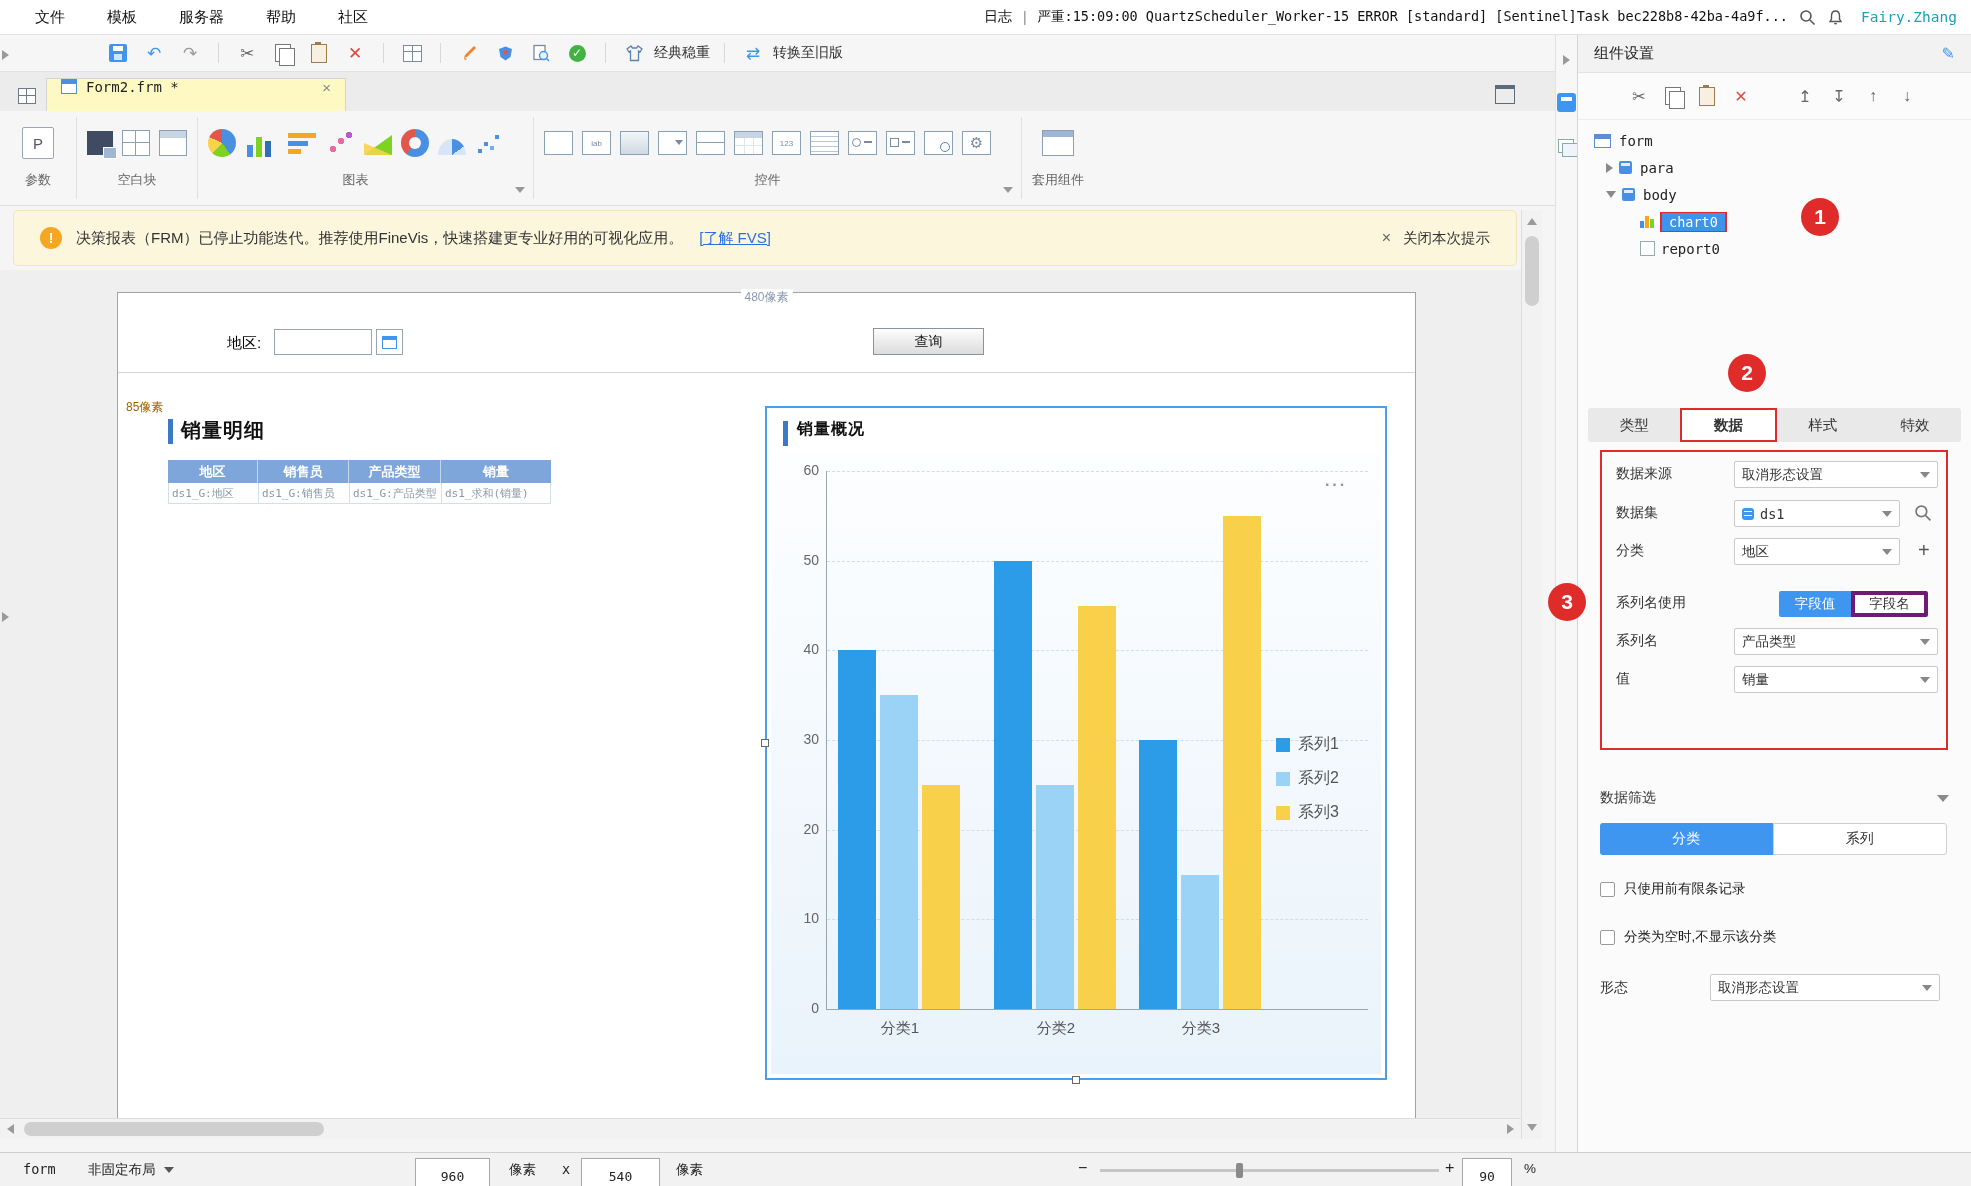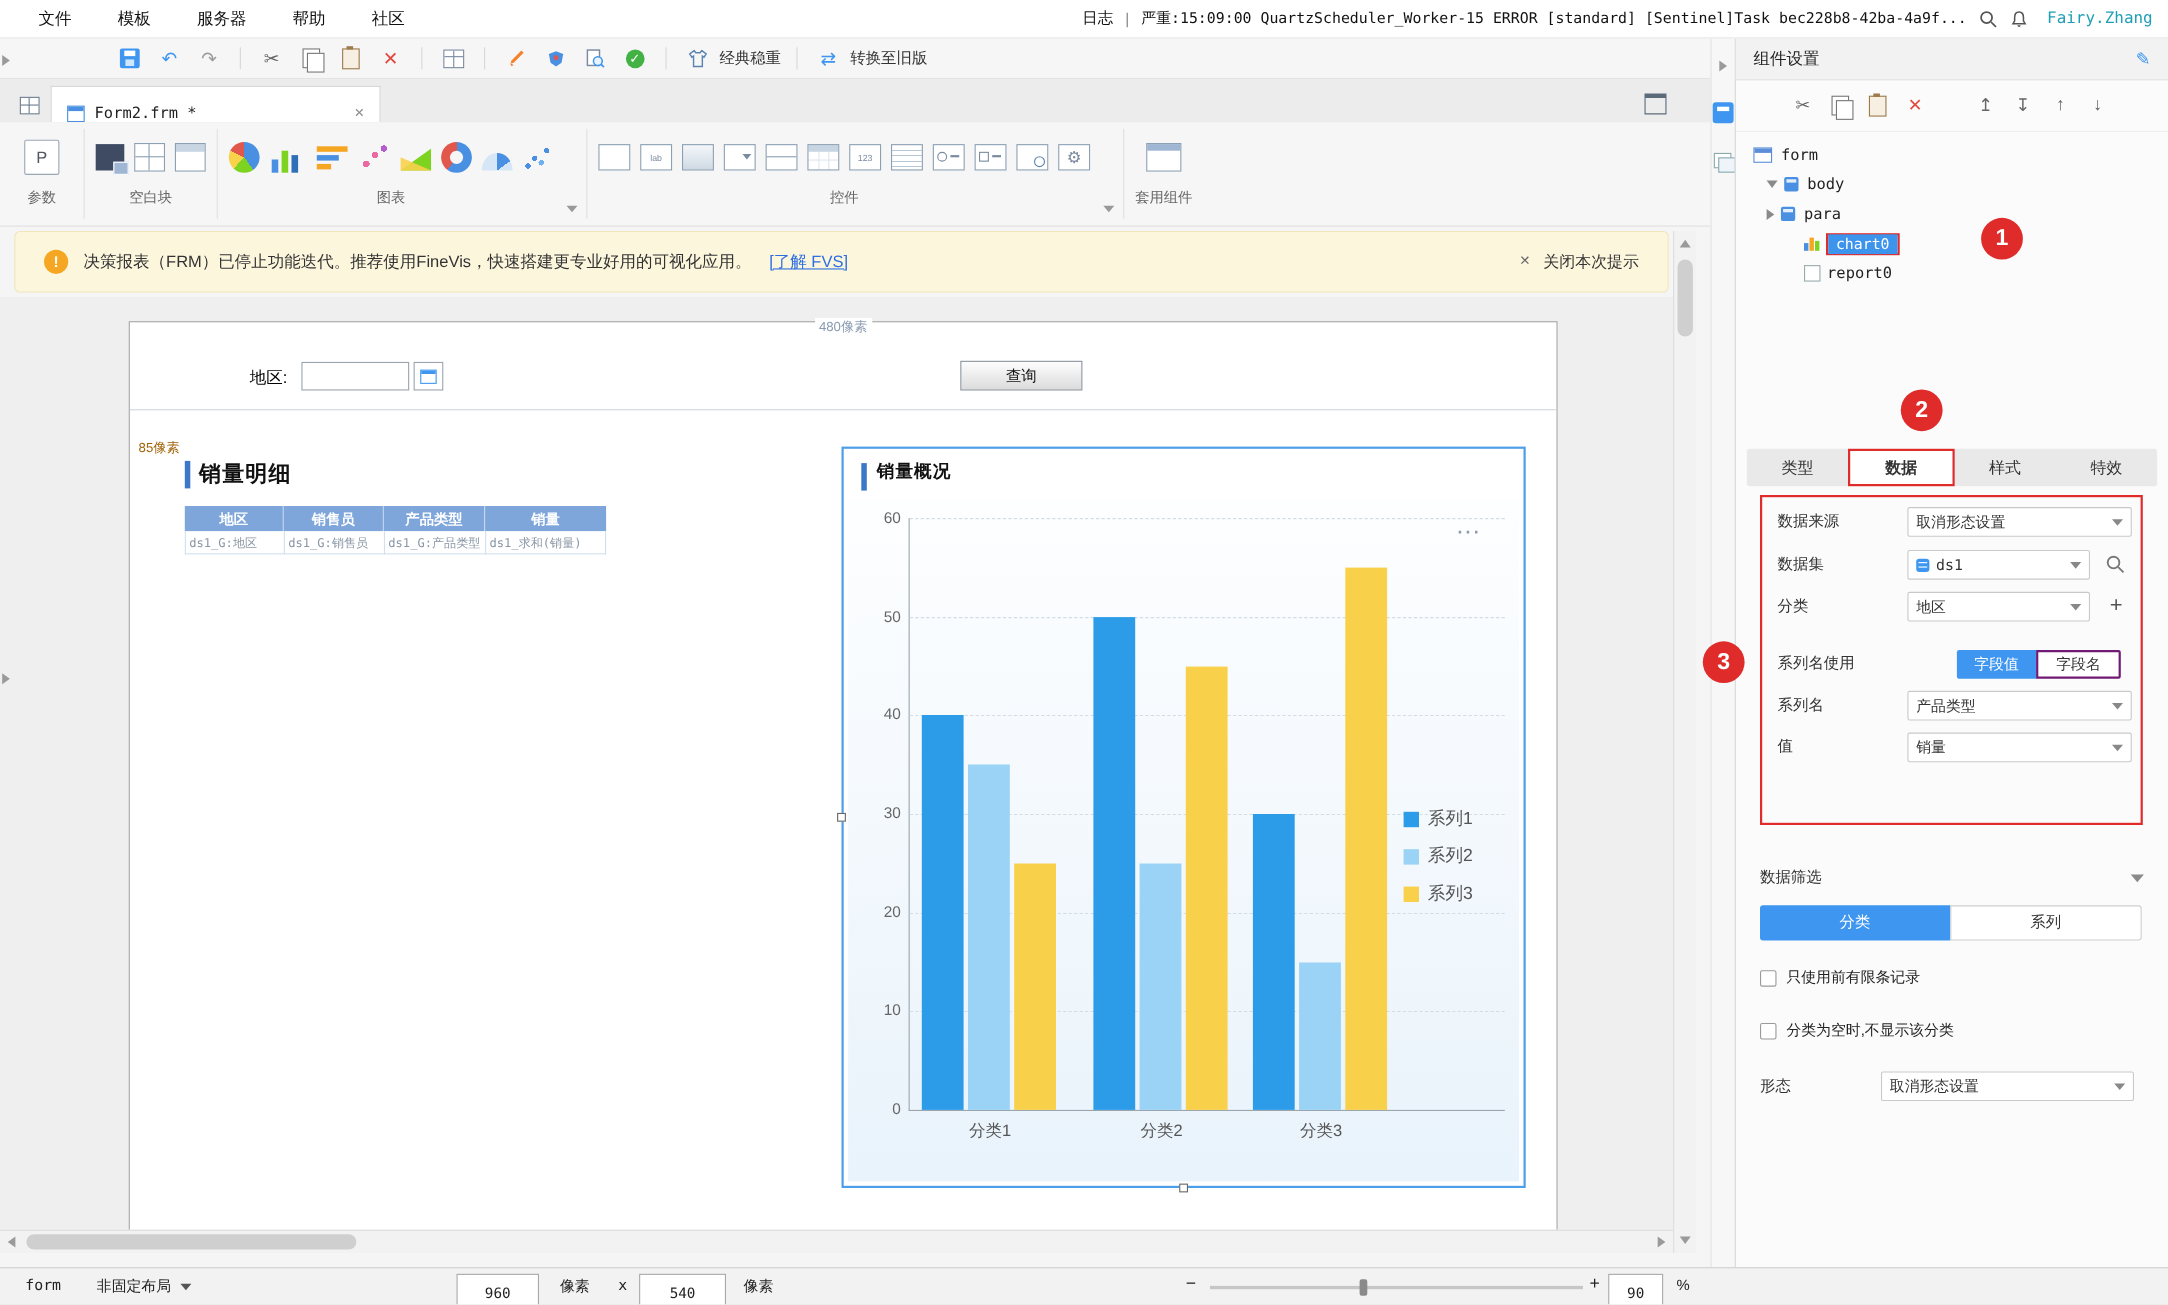--- a/index.html
+++ b/index.html
@@ -39,21 +39,21 @@
      linear-gradient(#7a8aa0,#7a8aa0) 8px 0/1px 100% no-repeat,#fff}
   .chk-circle{width:17px;height:17px;border-radius:50%;background:#43B244;color:#fff;font-size:12px;display:flex;align-items:center;justify-content:center}
   .tb-text{font-size:14px;color:#333;margin:0 4px 0 2px}
 
   
   .tab-bar{position:absolute;top:37px;left:0;width:1555px;height:39px;background:#ececec;border-bottom:1px solid #dcdcdc;display:flex;align-items:flex-end}
   .grid-btn{width:34px;height:30px;margin:0 2px 0 10px;display:flex;align-items:center;justify-content:center}
   .pane4{width:16px;height:14px;border:1px solid #6b7b8d;background:
      linear-gradient(#6b7b8d,#6b7b8d) 0 6px/100% 1px no-repeat,
      linear-gradient(#6b7b8d,#6b7b8d) 7px 0/1px 100% no-repeat,#fff}
-  .tab{height:33px;background:#ffffff;border:1px solid #d5d5d5;border-bottom:none;display:flex;align-items:flex-end;gap:9px;padding:0 14px;min-width:300px;box-sizing:border-box}
+  .tab{height:33px;background:#fef9c3;border:1px solid #d5d5d5;border-bottom:none;display:flex;align-items:flex-start;gap:9px;padding:0 14px;min-width:300px;box-sizing:border-box}
   .tab-form-icon{width:14px;height:13px;border:1px solid #4A90E2;background:linear-gradient(#4A90E2,#4A90E2) 0 0/100% 4px no-repeat,#fff}
   .tab-label{font-size:14px;color:#222}
   .tab-close{margin-left:auto;color:#888;font-size:15px;padding-left:26px}
   .tab-winicon{position:absolute;right:40px;bottom:7px;width:18px;height:14px;border:1.5px solid #5c6b7a;border-top-width:4px}
 
   
   .ribbon{position:absolute;top:76px;left:0;width:1555px;height:94px;background:#f6f6f6;border-bottom:1px solid #e0e0e0;display:flex;align-items:stretch}
   .rsep{width:1px;background:#e0e0e0;margin:6px 0}
   .rgroup{display:flex;flex-direction:column;align-items:center;justify-content:flex-start;padding:10px 10px 0;position:relative}
   .ricons{display:flex;align-items:center;gap:9px;height:44px}
@@ -198,21 +198,21 @@
   .frow{position:absolute;left:0;right:0;height:28px}
   .flabel{position:absolute;left:14px;top:5px;font-size:14px;color:#333;white-space:nowrap}
   .dd{position:absolute;height:27px;background:#fff;border:1px solid #c9c9c9;border-radius:2px;display:flex;align-items:center;padding:0 7px;box-sizing:border-box;gap:6px}
   .dd-val{font-size:13.5px;color:#333;white-space:nowrap;overflow:hidden}
   .dd-arrow{margin-left:auto;width:0;height:0;border-left:5px solid transparent;border-right:5px solid transparent;border-top:6px solid #888;flex:none}
   .db-ico{width:12px;height:12px;background:#3E96F0;border-radius:3px;position:relative;flex:none}
   .db-ico:before{content:"";position:absolute;left:2px;top:3px;right:2px;height:1.5px;background:#fff}
   .db-ico:after{content:"";position:absolute;left:2px;top:7px;right:2px;height:1.5px;background:#fff}
   .seg{position:absolute;height:26px;display:flex;align-items:center;justify-content:center;font-size:13.5px;box-sizing:border-box}
   .seg-on{background:#3E96F0;color:#fff;border-radius:2px 0 0 2px}
-  .seg-off{background:#fff;color:#333;border:2px solid #701a75;border-radius:0 2px 2px 0}
+  .seg-off{background:#fff;color:#333;border:4px solid #701a75;border-radius:0 2px 2px 0}
   .rp-small-label{font-size:14px;color:#333}
   .filter-head{position:absolute;top:754px;left:22px;right:22px;display:flex;align-items:center}
   .filter-arrow{margin-left:auto;width:0;height:0;border-left:6px solid transparent;border-right:6px solid transparent;border-top:7px solid #8a8a8a}
   .toggle{position:absolute;top:788px;left:22px;right:24px;height:32px;display:flex}
   .tg{flex:1;display:flex;align-items:center;justify-content:center;font-size:14px;box-sizing:border-box}
   .tg-on{background:#3E96F0;color:#fff;border-radius:3px 0 0 3px}
   .tg-off{background:#fff;color:#333;border:1px solid #cfcfcf;border-radius:0 3px 3px 0}
   .cbrow{position:absolute;left:22px;right:10px;display:flex;align-items:center;gap:9px}
   .cb{width:15px;height:15px;border:1px solid #9a9a9a;background:#fff;border-radius:2px;flex:none;box-sizing:border-box}
   .cb-label{font-size:13.5px;color:#222}
@@ -540,28 +540,28 @@
       <span class="rp-tbicon">↑</span>
       <span class="rp-tbicon">↓</span>
     </div>
 
     <div class="rp-tree mono">
       <div class="tree-row" style="padding-left:16px">
         <span class="tree-ico-form"></span>
         <span>form</span>
       </div>
       <div class="tree-row" style="padding-left:28px">
+        <span class="tree-exp exp-closed"></span>
+        <span class="tree-ico-blue"></span>
+        <span>para</span>
+      </div>
+      <div class="tree-row" style="padding-left:28px">
         <span class="tree-exp exp-open"></span>
         <span class="tree-ico-blue"></span>
         <span>body</span>
-      </div>
-      <div class="tree-row" style="padding-left:28px">
-        <span class="tree-exp exp-closed"></span>
-        <span class="tree-ico-blue"></span>
-        <span>para</span>
       </div>
       <div class="tree-row" style="padding-left:62px">
         <span class="tree-ico-chart">
             <i style="height:7px"></i>
             <i style="height:12px"></i>
             <i style="height:9px"></i>
           </span>
         <span class="redbox" style="padding:0"><span class="chart0-chip">chart0</span></span>
       </div>
       <div class="tree-row" style="padding-left:62px">

